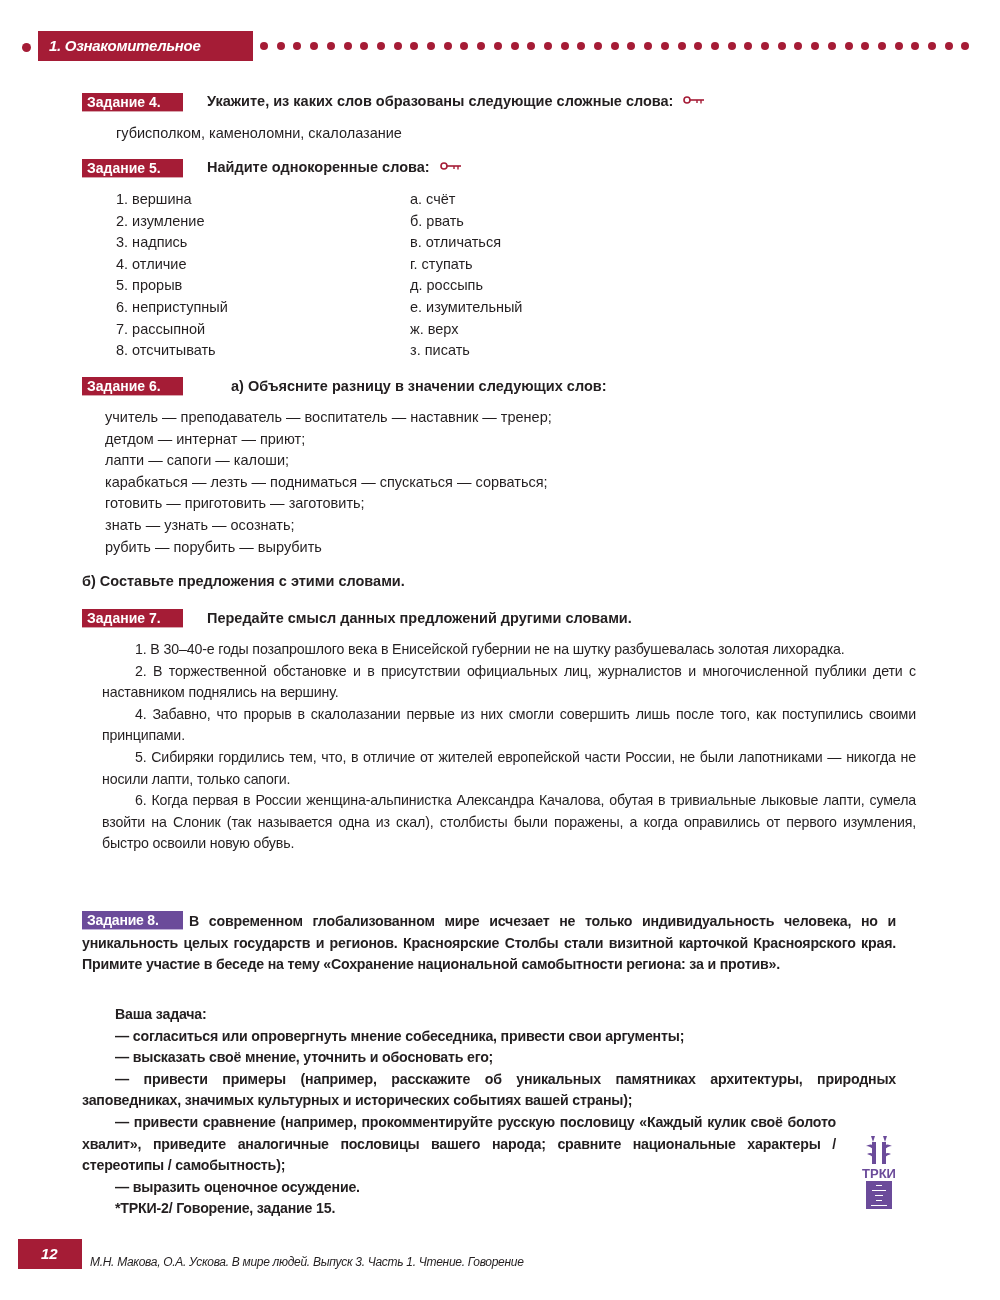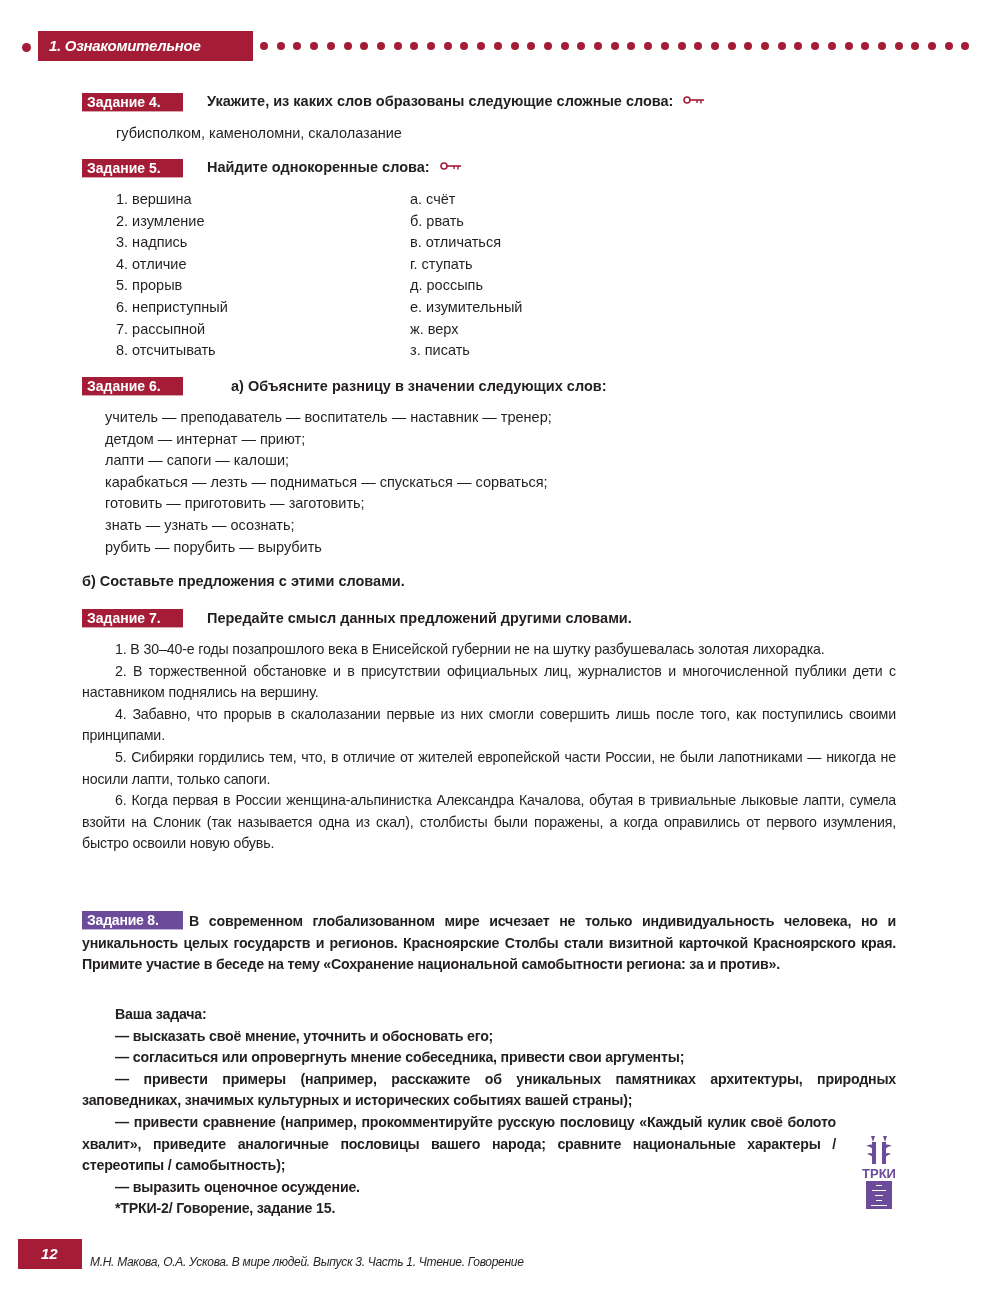--- a/index.html
+++ b/index.html
@@ -154,35 +154,35 @@
   <div>готовить — приготовить — заготовить;</div>
   <div>знать — узнать — осознать;</div>
   <div>рубить — порубить — вырубить</div>
 </div>
 <div class="sub-b">б) Составьте предложения с этими словами.</div>
 
 <div class="task-head" style="top:608px;">
   <span class="task-label">Задание 7.</span>
   <span class="task-title" style="margin-top:0px;">Передайте смысл данных предложений другими словами.</span>
 </div>
-<div class="para" style="top:639px;">
+<div class="para" style="top:639px;margin-left:20px;">
   <p>1. В 30–40-е годы позапрошлого века в Енисейской губернии не на шутку разбушевалась золотая лихорадка.</p>
   <p>2. В торжественной обстановке и в присутствии официальных лиц, журналистов и многочисленной публики дети с наставником поднялись на вершину.</p>
   <p>4. Забавно, что прорыв в скалолазании первые из них смогли совершить лишь после того, как поступились своими принципами.</p>
   <p>5. Сибиряки гордились тем, что, в отличие от жителей европейской части России, не были лапотниками — никогда не носили лапти, только сапоги.</p>
   <p>6. Когда первая в России женщина-альпинистка Александра Качалова, обутая в тривиальные лыковые лапти, сумела взойти на Слоник (так называется одна из скал), столбисты были поражены, а когда оправились от перво­го изумления, быстро освоили новую обувь.</p>
 </div>
 
 <div class="bold-para" style="top:911px;">
   <p class="noindent"><span class="task-label purple" style="margin-right:6px; vertical-align:1px;">Задание 8.</span><span>В современном глобализованном мире исчезает не только индивидуальность человека, но и уникальность целых государств и регионов. Красноярские Столбы стали визитной карточкой Красно­ярского края. Примите участие в беседе на тему «Сохранение национальной самобытности региона: за и против».</span></p>
 </div>
 <div class="bold-para" style="top:1004px;">
   <p>Ваша задача:</p>
+  <p>— согласиться или опровергнуть мнение собеседника, привести свои аргументы;</p>
   <p>— высказать своё мнение, уточнить и обосновать его;</p>
-  <p>— согласиться или опровергнуть мнение собеседника, привести свои аргументы;</p>
   <p>— привести примеры (например, расскажите об уникальных памятниках архитектуры, природных заповедниках, значимых культурных и исторических событиях вашей страны);</p>
   <p style="padding-right:60px;">— привести сравнение (например, прокомментируйте русскую пословицу «Каждый кулик своё боло­то хвалит», приведите аналогичные пословицы вашего народа; сравните национальные характе­ры / стереотипы / самобытность);</p>
   <p>— выразить оценочное осуждение.</p>
   <p>*ТРКИ-2/ Говорение, задание 15.</p>
 </div>
 
 <div class="trki-logo">
   <svg width="42" height="76" viewBox="0 0 42 76">
     <g fill="#6b4b9a">
       <path d="M13 2 l4 0 l-2 6 z M25 2 l4 0 l-2 6 z"></path>

